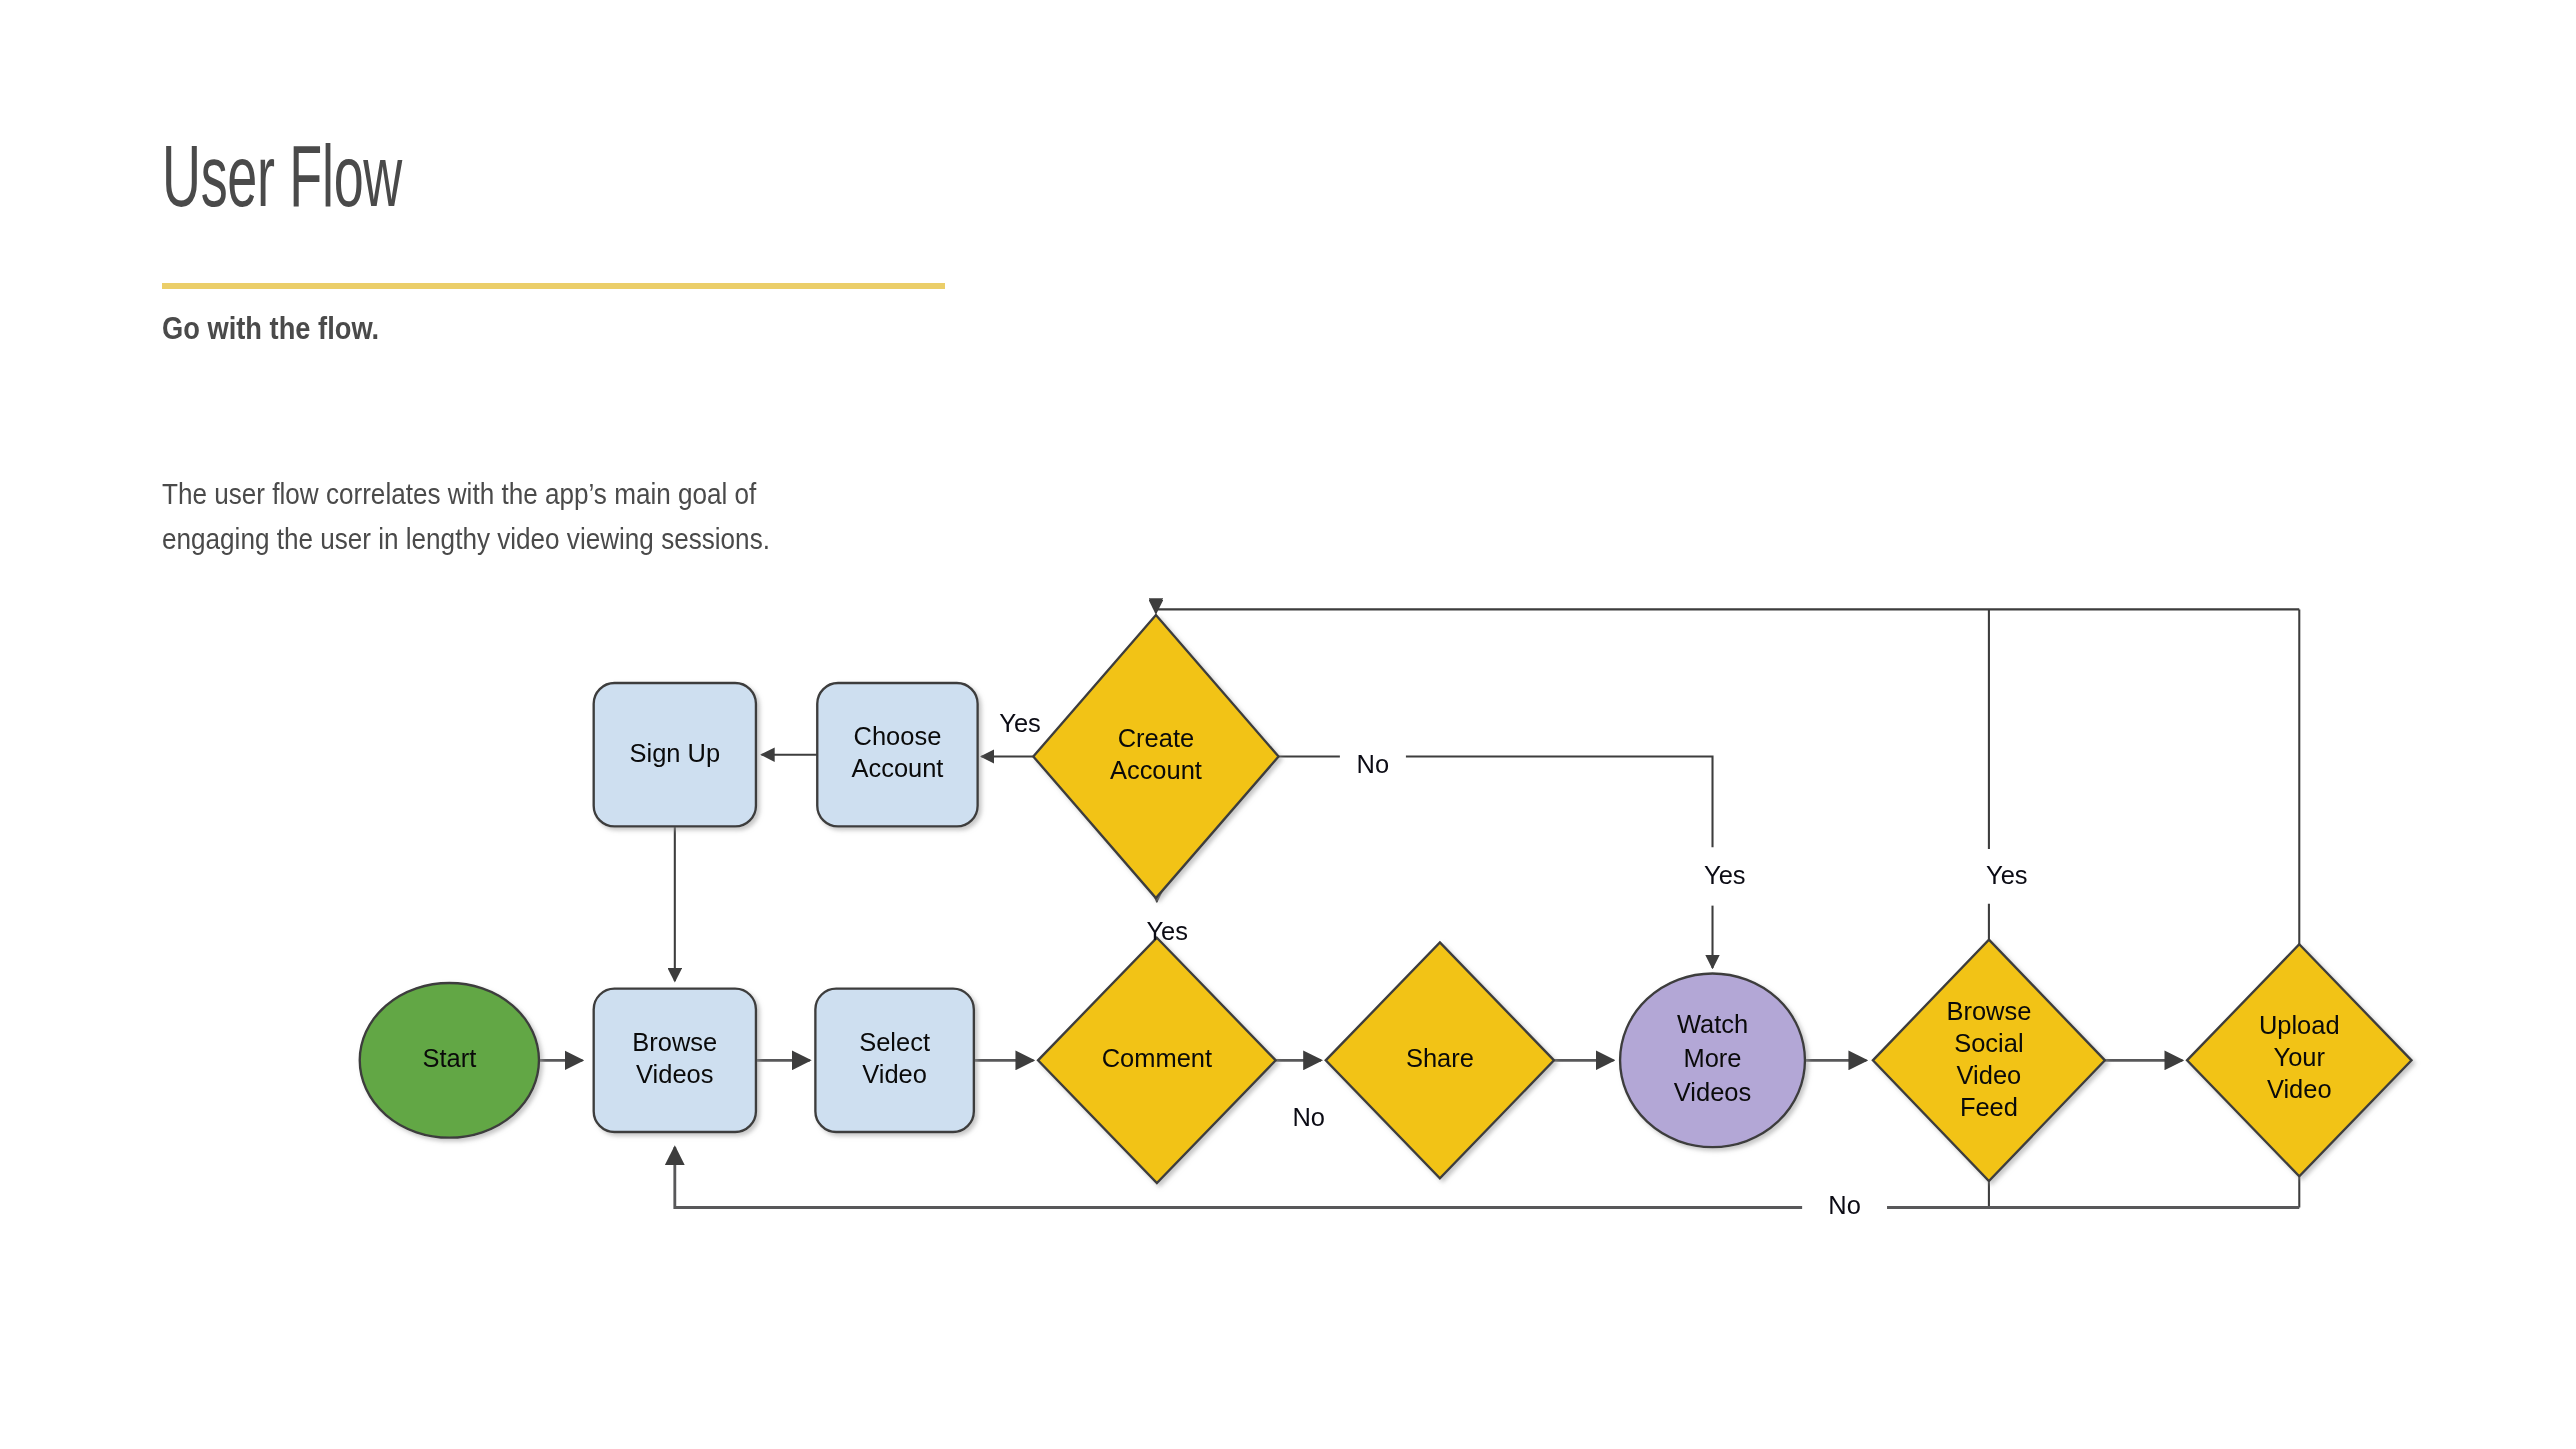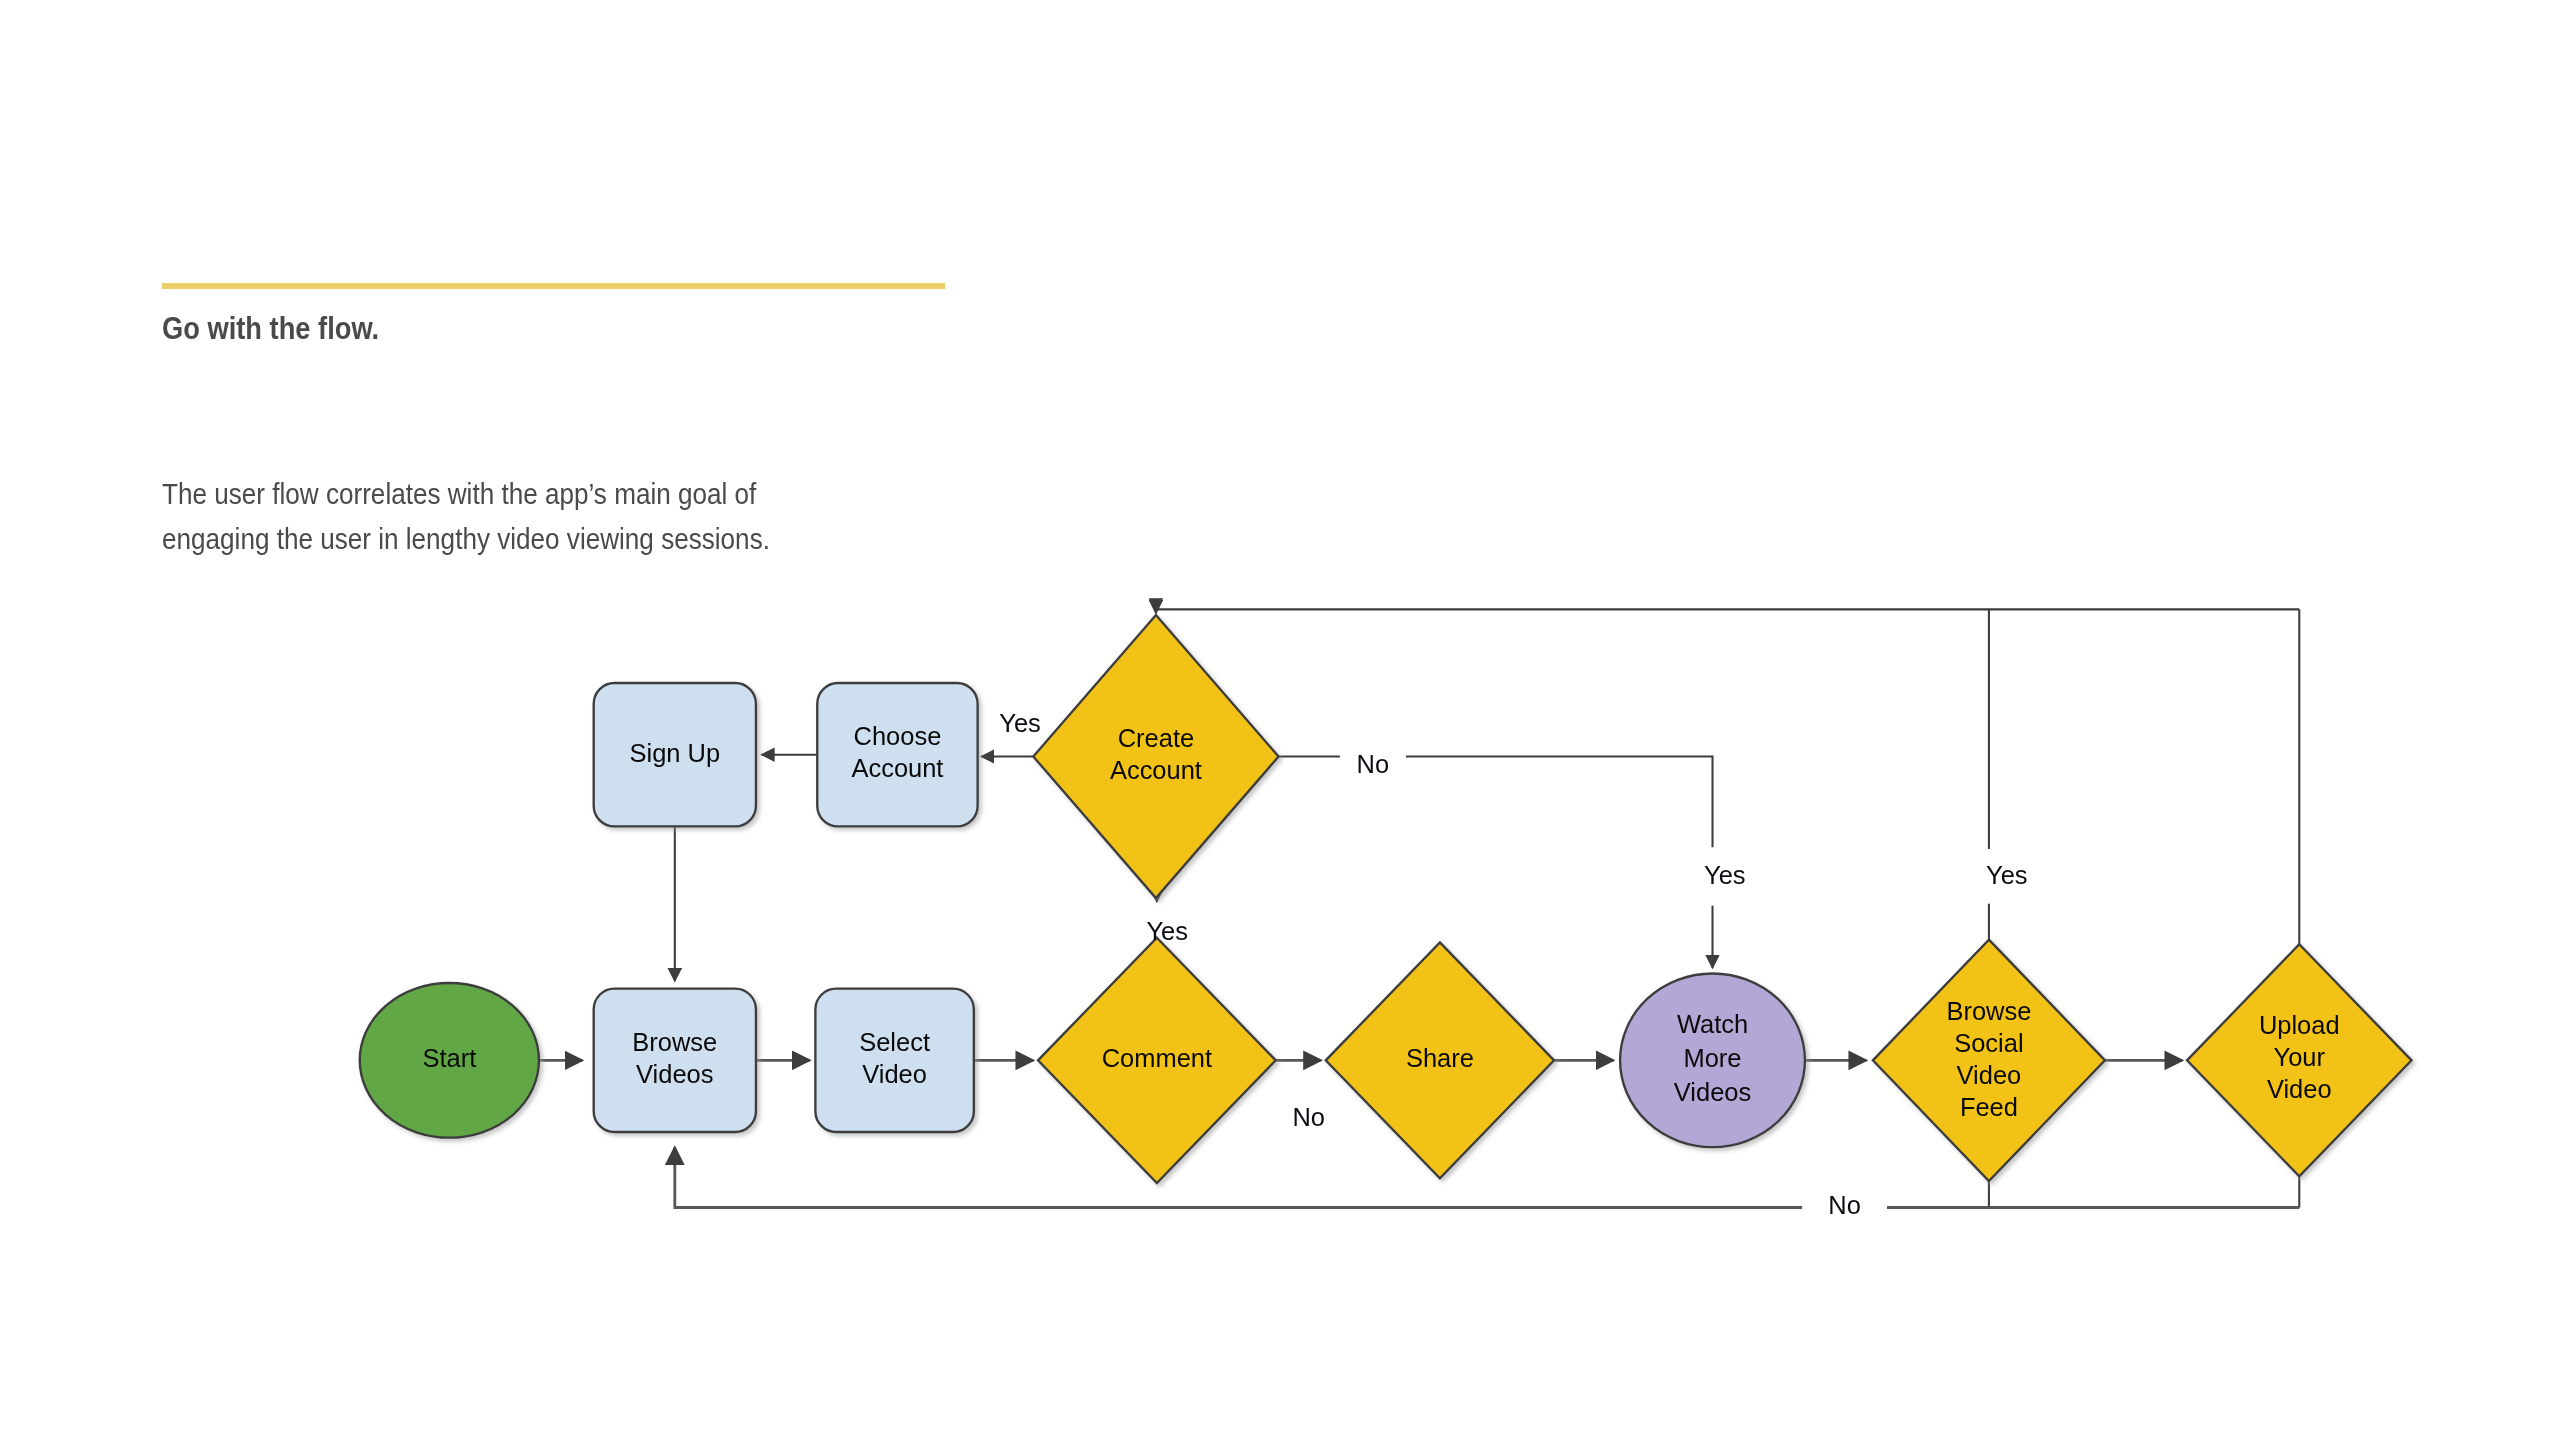--- a/index.html
+++ b/index.html
@@ -118,20 +118,23 @@
     fill: none;
     stroke: #3d3d3d;
     stroke-width: 2.2;
   }
 </style>
 </head>
 <body>
 
 <div class="slide">
 
+  <div class="text-col">
+    <h1 class="page-title">User Flow</h1>
+  </div>
 
   <div class="accent-rule"></div>
 
   <div class="subtitle">Go with the flow.</div>
 
   <div class="body-copy">The user flow correlates with the app’s main goal of engaging the user in lengthy video viewing sessions.</div>
 
   <svg class="flow" viewBox="0 0 2730 1536">
     <defs>
       <marker id="arrow" viewBox="0 0 10 10" refX="9" refY="5" markerWidth="7" markerHeight="7" orient="auto-start-reverse">

